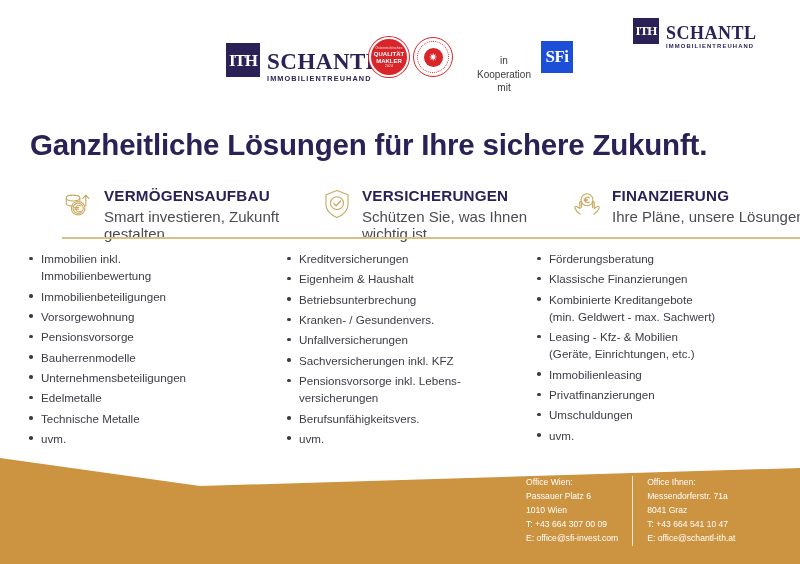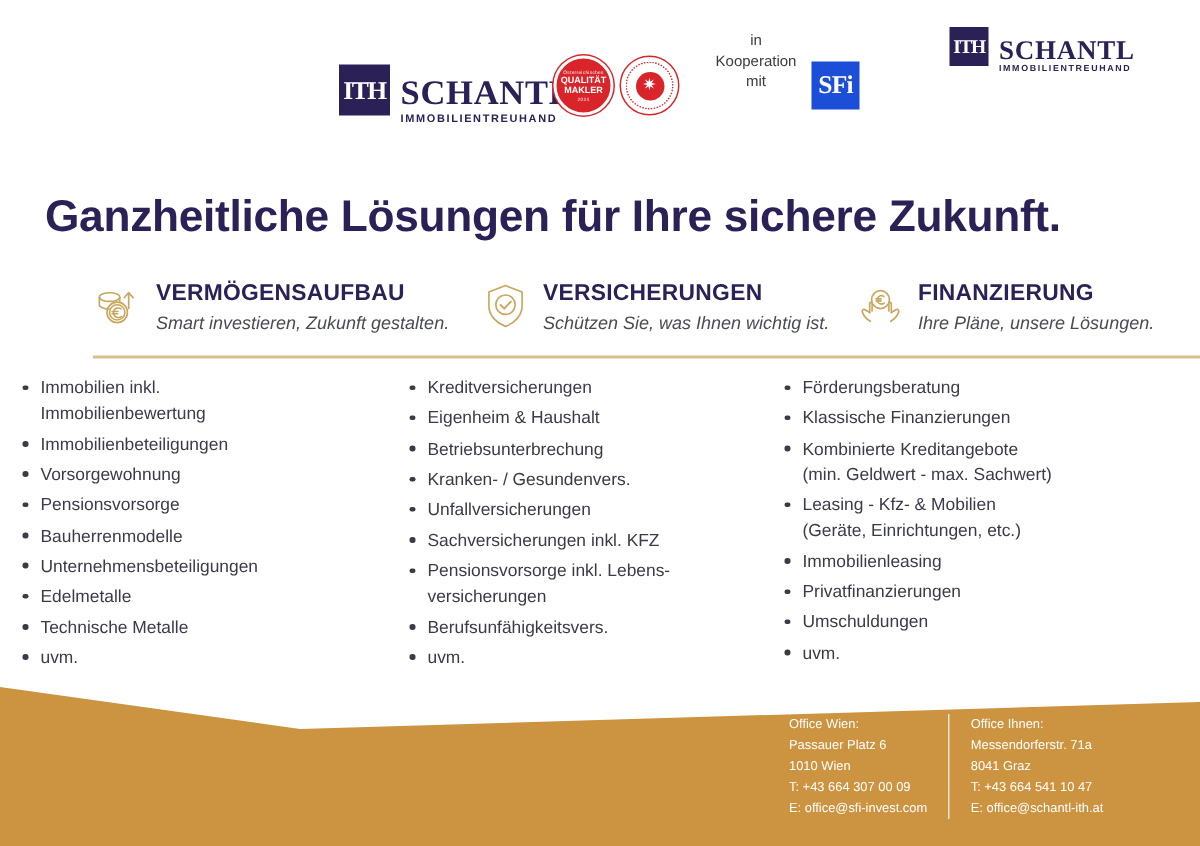--- a/index.html
+++ b/index.html
@@ -114,21 +114,21 @@
   }
   .seal-ring .arcs {
     position:absolute; inset:3px;
     border-radius:50%;
     border:0.8px dotted #d9252a;
   }
 
   
   .koop {
     position: absolute;
-    left: 468px; top: 21px;
+    left: 468px; top: 54px;
     width: 72px;
     text-align: center;
     color: #3b3b3b;
     font-size: 10px;
     line-height: 1.35;
   }
 
   
   .sfi-lockup {
     position: absolute;
@@ -204,41 +204,40 @@
   .head-title {
     color: #2b2157;
     font-size: 15.2px;
     font-weight: 700;
     letter-spacing: 0.2px;
     line-height: 1.1;
     display: block;
   }
   .head-sub {
     color: #4b4b55;
-    font-size: 12px;
-    font-style: italic;
+    font-size: 15px;
     display: block;
     margin-top: 3px;
   }
 
   .divider {
     position: absolute;
     left: 26px; top: 51px;
     width: 748px;
     height: 2px;
     background: #d9c089;
   }
 
   
   .lists {
     position: absolute;
     left: 0; top: 250px;
     width: 800px;
     display: flex;
-    padding: 0 12px;
+    padding: 0 26px;
   }
   .list-col.c0 { width: 258px; }
   .list-col.c1 { width: 250px; }
   .list-col.c2 { width: 240px; }
 
   .list-col ul { list-style: none; }
   .list-col li {
     position: relative;
     color: #3b3a48;
     font-size: 11.6px;

